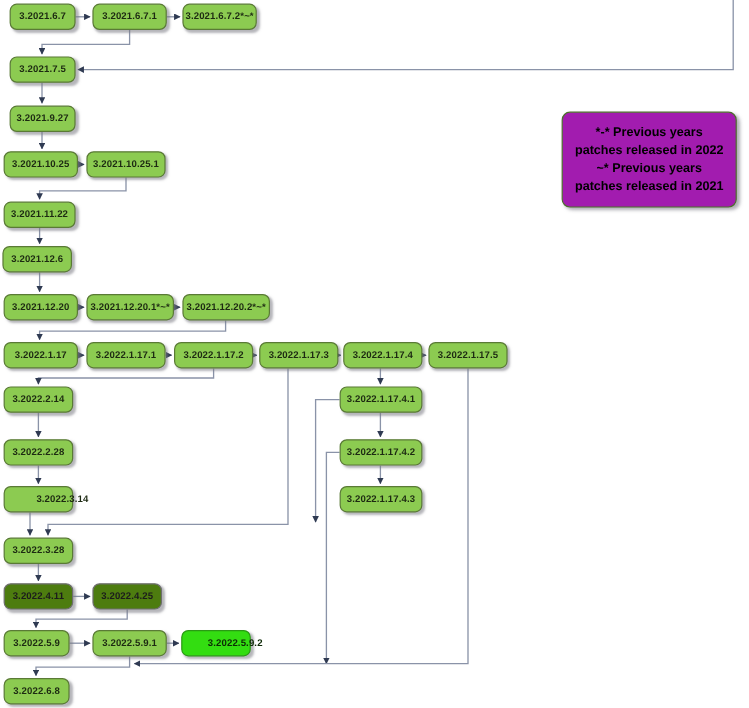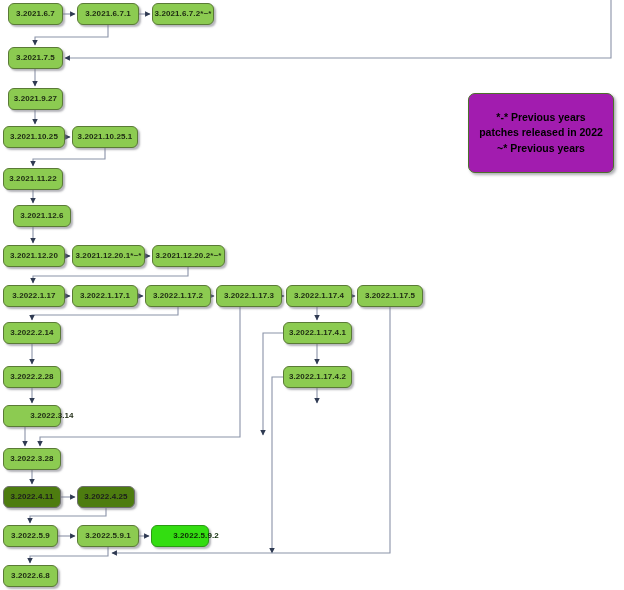--- a/index.html
+++ b/index.html
@@ -158,51 +158,53 @@
   <div class="node" style="left:77px;top:3px;width:62px;height:22px;">3.2021.6.7.1</div>
   <div class="node" style="left:152px;top:3px;width:62px;height:22px;">3.2021.6.7.2*~*</div>
 
   <div class="node" style="left:8px;top:47px;width:55px;height:22px;">3.2021.7.5</div>
   <div class="node" style="left:8px;top:88px;width:55px;height:22px;">3.2021.9.27</div>
 
   <div class="node" style="left:3px;top:126px;width:62px;height:22px;">3.2021.10.25</div>
   <div class="node" style="left:72px;top:126px;width:66px;height:22px;">3.2021.10.25.1</div>
 
   <div class="node" style="left:3px;top:168px;width:60px;height:22px;">3.2021.11.22</div>
-  <div class="node" style="left:13px;top:205px;width:58px;height:22px;">3.2021.12.6</div>
+  <div class="node" style="left:2px;top:205px;width:58px;height:22px;">3.2021.12.6</div>
 
   <div class="node" style="left:3px;top:245px;width:62px;height:22px;">3.2021.12.20</div>
   <div class="node" style="left:72px;top:245px;width:73px;height:22px;">3.2021.12.20.1*~*</div>
   <div class="node" style="left:152px;top:245px;width:73px;height:22px;">3.2021.12.20.2*~*</div>
 
   <div class="node" style="left:3px;top:285px;width:62px;height:22px;">3.2022.1.17</div>
   <div class="node" style="left:72px;top:285px;width:66px;height:22px;">3.2022.1.17.1</div>
   <div class="node" style="left:145px;top:285px;width:66px;height:22px;">3.2022.1.17.2</div>
   <div class="node" style="left:216px;top:285px;width:66px;height:22px;">3.2022.1.17.3</div>
   <div class="node" style="left:286px;top:285px;width:66px;height:22px;">3.2022.1.17.4</div>
   <div class="node" style="left:357px;top:285px;width:66px;height:22px;">3.2022.1.17.5</div>
 
   <div class="node" style="left:3px;top:322px;width:58px;height:22px;">3.2022.2.14</div>
   <div class="node" style="left:283px;top:322px;width:69px;height:22px;">3.2022.1.17.4.1</div>
 
   <div class="node" style="left:3px;top:366px;width:58px;height:22px;">3.2022.2.28</div>
   <div class="node" style="left:283px;top:366px;width:69px;height:22px;">3.2022.1.17.4.2</div>
 
   <div class="node" style="left:3px;top:405px;width:58px;height:22px;padding-left:40px;">3.2022.3.14</div>
+  <div class="node" style="left:283px;top:405px;width:69px;height:22px;">3.2022.1.17.4.3</div>
 
   <div class="node" style="left:3px;top:448px;width:58px;height:22px;">3.2022.3.28</div>
 
   <div class="node gray" style="left:3px;top:486px;width:58px;height:22px;">3.2022.4.11</div>
   <div class="node gray" style="left:77px;top:486px;width:58px;height:22px;">3.2022.4.25</div>
 
   <div class="node" style="left:3px;top:525px;width:55px;height:22px;">3.2022.5.9</div>
   <div class="node" style="left:77px;top:525px;width:62px;height:22px;">3.2022.5.9.1</div>
   <div class="node bright" style="left:151px;top:525px;width:58px;height:22px;">3.2022.5.9.2</div>
 
   <div class="node" style="left:3px;top:565px;width:55px;height:22px;">3.2022.6.8</div>
 
   <div class="legend" style="left:468px;top:93px;width:146px;height:80px;">
     <span class="lg-line">*-* Previous years</span>
     <span class="lg-line">patches released in 2022</span>
     <span class="lg-line">~* Previous years</span>
+    <span class="lg-line">patches released in 2021</span>
   </div>
 
 </div>
 
 </body></html>

